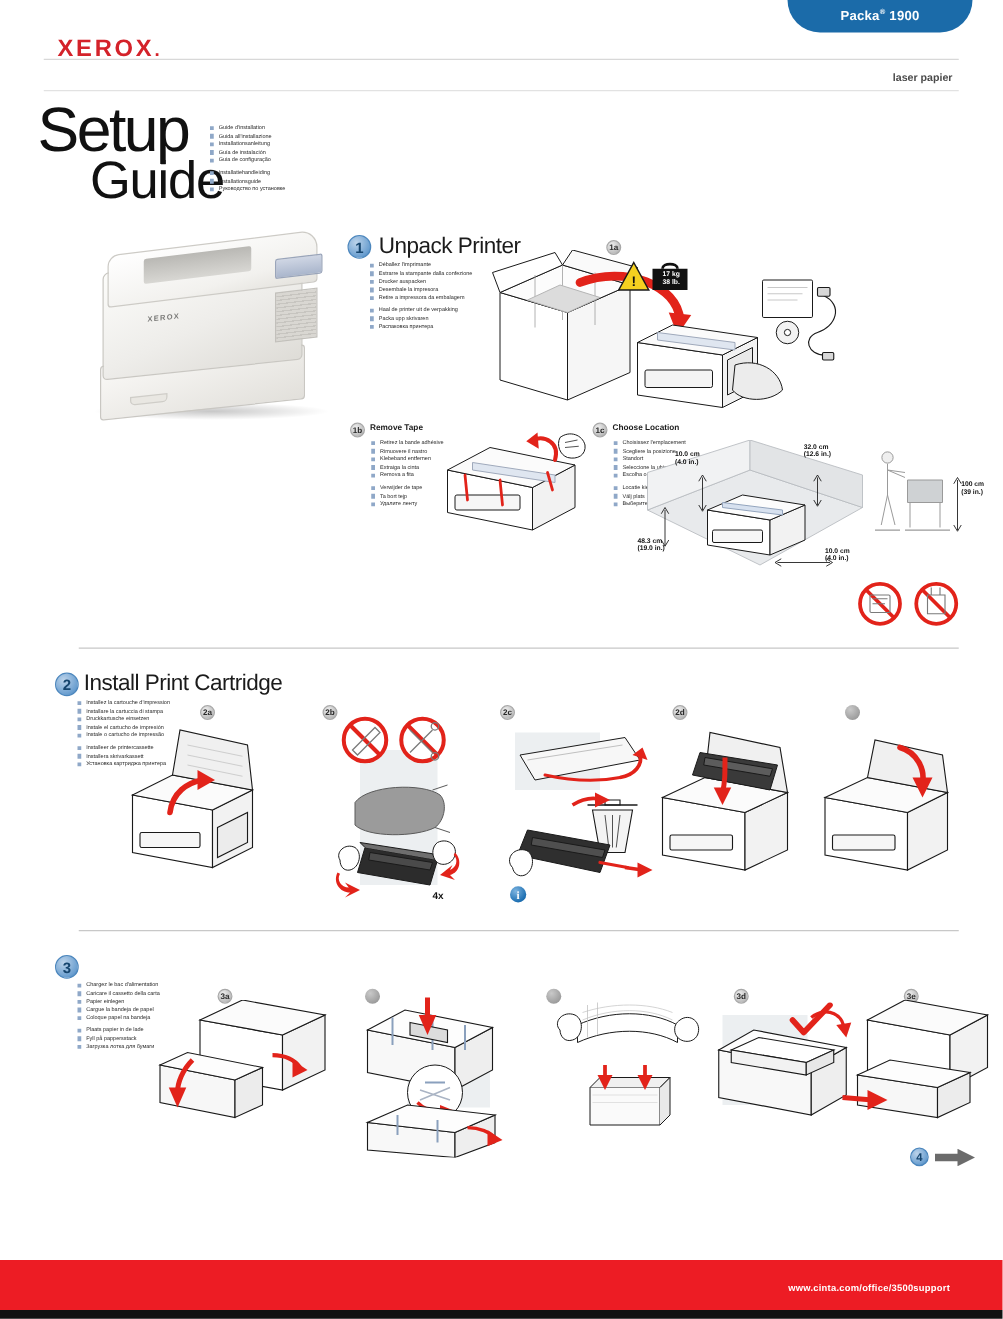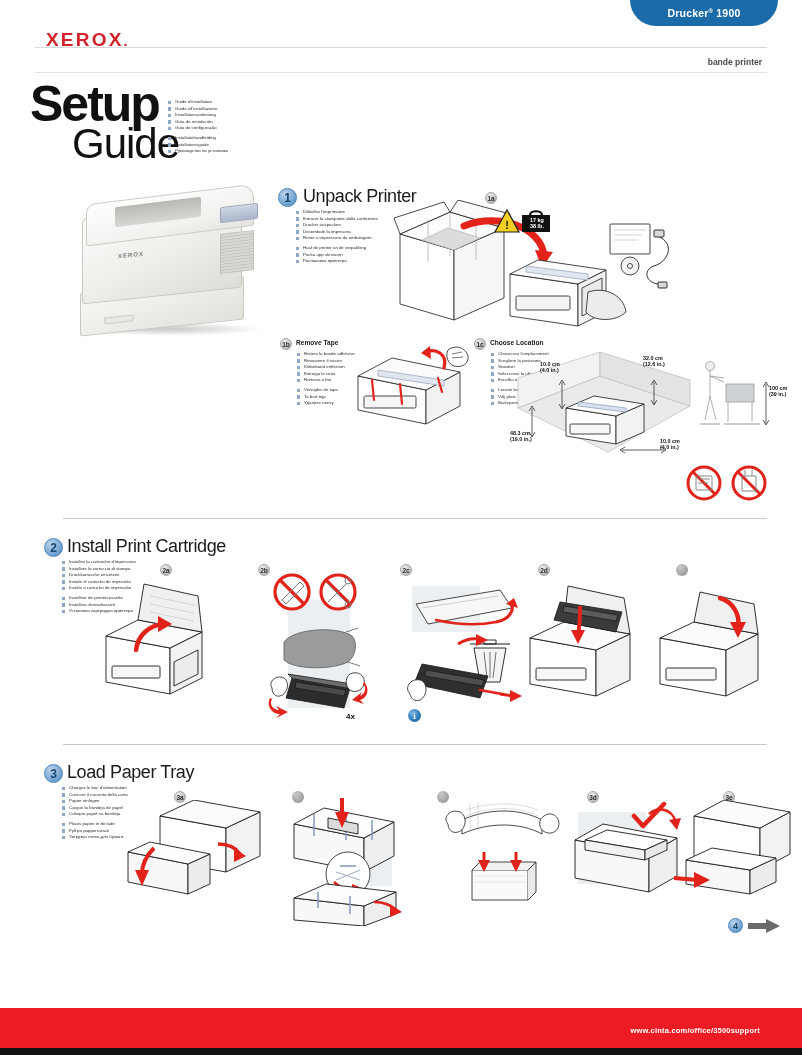--- a/index.html
+++ b/index.html
@@ -41,21 +41,21 @@
     font-size:8.5px; font-weight:bold; color:#4a4a4a;
   }
   .hdr-rule2 {
     position:absolute; left:35px; right:35px; top:72px;
     border-top:1px solid #e2e2e2;
   }
 
   
   .title-block { position:absolute; left:30px; top:82px; }
   .title-setup {
-    font-size:50px; font-weight:bold; line-height:44px; letter-spacing:-2px;
+    font-size:50px; font-weight:normal; line-height:44px; letter-spacing:-2px;
     color:#111;
   }
   .title-guide {
     font-size:42px; font-weight:normal; line-height:40px; letter-spacing:-1px;
     color:#111; margin-left:42px; margin-top:-2px;
   }
 
   
   .lang-list { list-style:none; margin:0; padding:0; }
   .lang-list li {
@@ -203,26 +203,26 @@
   }
 
   .graybox { position:absolute; background:#eceff1; }
 </style>
 </head>
 <body>
 
 <div class="page">
 
   <div class="top-tab">
-    <span class="top-tab-label"><span>Drucker</span><sup>®</sup> <span>1900</span></span>
+    <span class="top-tab-label"><span>Packa</span><sup>®</sup> <span>1900</span></span>
   </div>
 
   <div class="hdr-rule"></div>
   <div class="xerox-logo"><span>XEROX</span><span class="dot">.</span></div>
-  <div class="laser-printer">bande printer</div>
+  <div class="laser-printer">laser papier</div>
   <div class="hdr-rule2"></div>
 
   <div class="title-block">
     <div class="title-setup">Setup</div>
     <div class="title-guide">Guide</div>
   </div>
 
   <ul class="lang-list title-langs">
     <li>Guide d'installation</li>
     <li>Guida all'installazione</li>
@@ -645,21 +645,20 @@
       <g>
         <path d="M70 20 C 84 24, 90 38, 88 48" fill="none" stroke="#e2231a" stroke-width="4.5" stroke-linecap="round"></path>
         <path d="M80 44 L96 44 L88 60 Z" fill="#e2231a"></path>
       </g>
     </svg>
   </div>
 
   <div class="sec-rule" style="top:744px;"></div>
 
   <div class="sec-badge" style="left:44px; top:764px;">3</div>
-  <div class="sec-title" style="left:67px; top:762px;">Load Paper Tray</div>
 
   <ul class="lang-list" style="position:absolute; left:62px; top:785px;">
     <li>Chargez le bac d'alimentation</li>
     <li>Caricare il cassetto della carta</li>
     <li>Papier einlegen</li>
     <li>Cargue la bandeja de papel</li>
     <li>Coloque papel na bandeja</li>
     <li class="spacer"></li>
     <li>Plaats papier in de lade</li>
     <li>Fyll på pappersstack</li>

